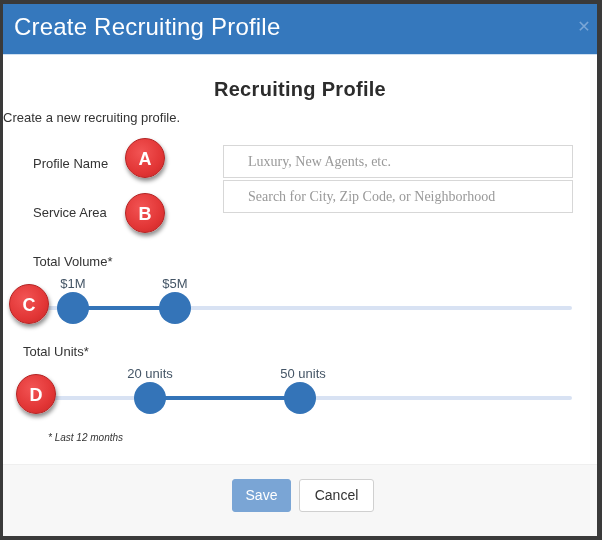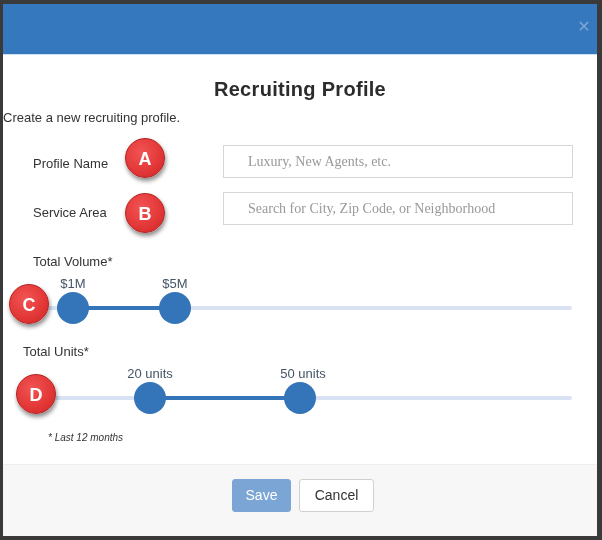--- a/index.html
+++ b/index.html
@@ -26,33 +26,34 @@
     .btn-save { left: 229px; top: 14px; width: 59px; background: #7aa5d5; border: 1px solid #7aa5d5; color: #fff; }
     .btn-cancel { left: 296px; top: 14px; width: 75px; background: #fff; border: 1px solid #d0d0d0; color: #333; }
   </style>
 </head>
 <body>
 
 <div class="frame">
   <div class="modal">
 
     <div class="header">
+      <div class="header-title">Create Recruiting Profile</div>
       <div class="close">✕</div>
     </div>
 
     <div class="section-title">Recruiting Profile</div>
     <div class="section-sub">Create a new recruiting profile.</div>
 
     <div class="label" style="left:30px; top:152px;">Profile Name</div>
     <div class="badge" style="left:122px; top:134px;">A</div>
     <input class="input" style="top: 141px;" type="text" placeholder="Luxury, New Agents, etc.">
 
     <div class="label" style="left:30px; top:201px;">Service Area</div>
     <div class="badge" style="left:122px; top:189px;">B</div>
-    <input class="input" style="top: 188px;" type="text" placeholder="Search for City, Zip Code, or Neighborhood">
+    <input class="input" style="top: 176px;" type="text" placeholder="Search for City, Zip Code, or Neighborhood">
 
     <div class="label" style="left:30px; top:250px;">Total Volume*</div>
     <div class="track" style="left:42px; top:302px; width:527px;"></div>
     <div class="range" style="left:70px; top:302px; width:102px;"></div>
     <div class="tick" style="left:30px; top:272px;">$1M</div>
     <div class="tick" style="left:132px; top:272px;">$5M</div>
     <div class="thumb" style="left:54px; top:288px;"></div>
     <div class="thumb" style="left:156px; top:288px;"></div>
     <div class="badge" style="left:6px; top:280px;">C</div>
 

